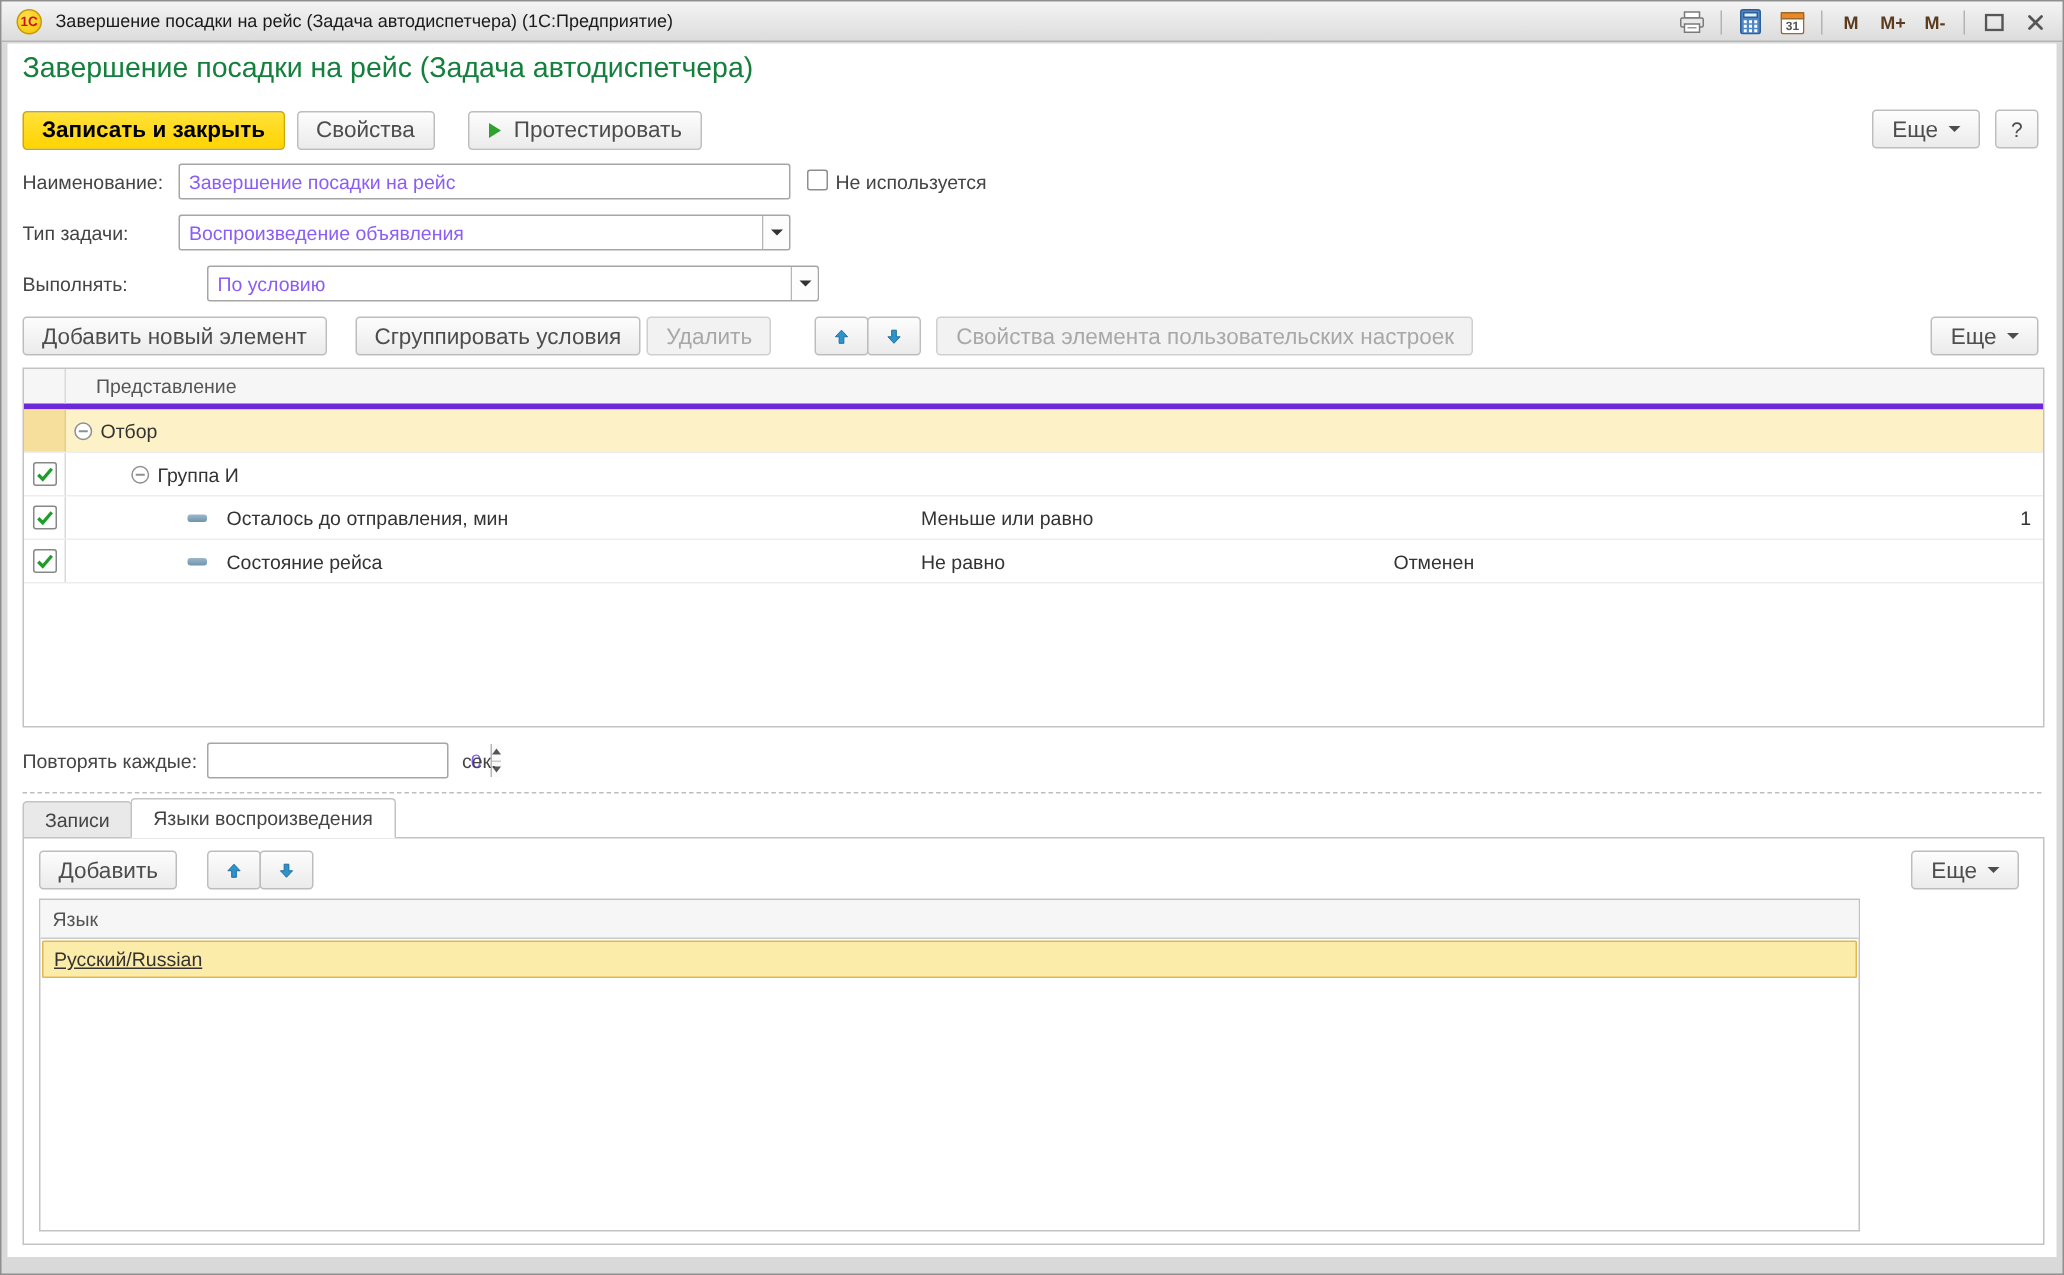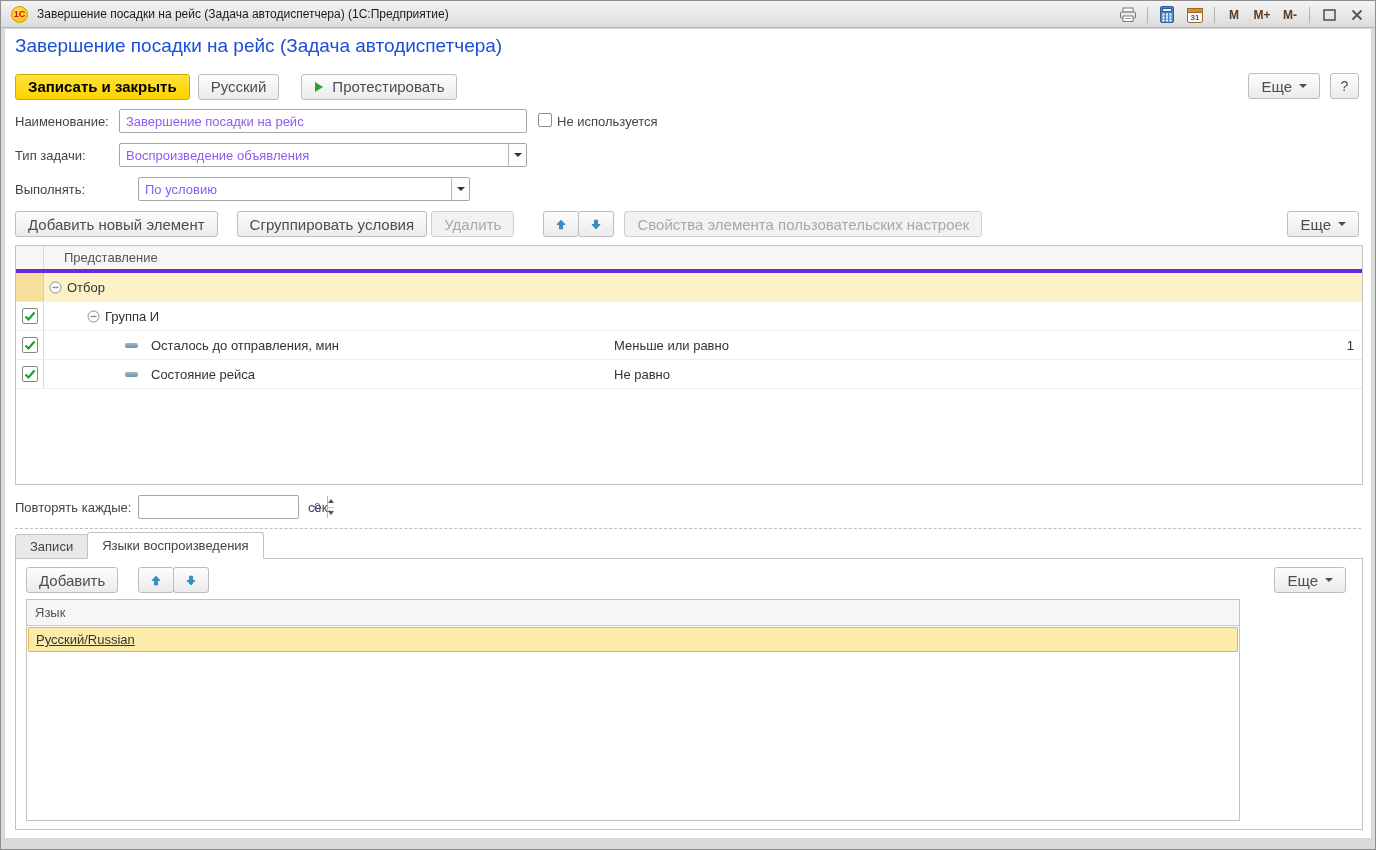--- a/index.html
+++ b/index.html
@@ -18,21 +18,21 @@
     display:flex; align-items:center; justify-content:center; }
   .title-text { font-size:12px; color:#1a1a1a; white-space:nowrap; }
   .titlebar-right { position:absolute; right:6px; top:0; height:27px; display:flex; align-items:center; gap:4px; }
   .tb-btn { height:21px; min-width:24px; padding:0 3px; display:flex; align-items:center; justify-content:center;
     border-radius:2px; color:#5b3a1e; font-weight:bold; font-size:12px; cursor:default; }
   .tb-sep { width:1px; height:16px; background:#b3b3b3; margin:0 3px; }
 
   
   .content { position:absolute; top:28px; left:4px; right:4px; bottom:11px; background:#fff; overflow:hidden; }
 
-  .page-title { position:absolute; top:6px; left:10px; font-size:19px; color:#1d4ed8; }
+  .page-title { position:absolute; top:6px; left:10px; font-size:19px; color:#15803d; }
 
   
   .btn { display:inline-flex; align-items:center; justify-content:center; height:26px; padding:12px 12px;
     background:linear-gradient(#fdfdfd,#ebebeb); border:1px solid #bdbdbd; border-radius:3px;
     font-size:15px; color:#4d4d4d; white-space:nowrap; cursor:default; }
   .btn.disabled { color:#a8a8a8; background:#f2f2f2; border-color:#cfcfcf; }
   .btn-yellow { background:linear-gradient(#ffe13a,#ffd400); border:1px solid #d0a900; color:#000; font-weight:bold; }
   .caret { width:0; height:0; border-left:4px solid transparent; border-right:4px solid transparent;
     border-top:4px solid #4d4d4d; margin-left:7px; }
   .arrow-btn { width:36px; }
@@ -158,21 +158,21 @@
 
   <div class="content">
 
     <div class="page-title">Завершение посадки на рейс (Задача автодиспетчера)</div>
 
     <div class="cmdbar">
       <div class="btn btn-yellow">
         <span>Записать и закрыть</span>
       </div>
       <div class="btn" style="margin-left:8px;">
-        <span>Русский</span>
+        <span>Свойства</span>
       </div>
       <div class="btn" style="margin-left:22px;">
         <svg class="icon-svg" width="10" height="12" viewBox="0 0 10 12" style="margin-right:8px;">
           <path d="M1 1 L9 6 L1 11 Z" fill="#2ea12e"></path>
         </svg>
         <span>Протестировать</span>
       </div>
     </div>
     <div class="cmd-right">
       <div class="btn">
@@ -193,21 +193,21 @@
 
     <div class="frm-label" style="top:119px; left:10px;">Тип задачи:</div>
     <div class="field" style="top:114px; left:114px; width:408px;">
       <input type="text" value="Воспроизведение объявления" style="">
       <div class="combo-btn">
         <span class="caret"></span>
       </div>
     </div>
 
     <div class="frm-label" style="top:153px; left:10px;">Выполнять:</div>
-    <div class="field" style="top:148px; left:133px; width:332px;">
+    <div class="field" style="top:148px; left:133px; width:408px;">
       <input type="text" value="По условию" style="">
       <div class="combo-btn">
         <span class="caret"></span>
       </div>
     </div>
 
     <div class="toolbar2">
       <div class="btn">
         <span>Добавить новый элемент</span>
       </div>
@@ -296,20 +296,21 @@
             <svg width="12" height="11" viewBox="0 0 12 11">
               <path d="M1.5 5.5 L4.5 8.5 L10.5 1.5" fill="none" stroke="#1f9d2a" stroke-width="2.2"></path>
             </svg>
           </span>
         </div>
         <div class="col-tree tree-pad-2">
           <span class="item-dash"></span>
           <span>Состояние рейса</span>
         </div>
         <div class="col-cond">Не равно</div>
+        <div class="col-val">Отменен</div>
       </div>
     </div>
 
     <div class="frm-label" style="top:471px; left:10px;">Повторять каждые:</div>
     <div class="field" style="top:466px; left:133px; width:161px;">
       <input type="text" style="text-align: right;" value="0">
       <div class="spin">
         <div>
             <span class="tri-up"></span>
           </div>

